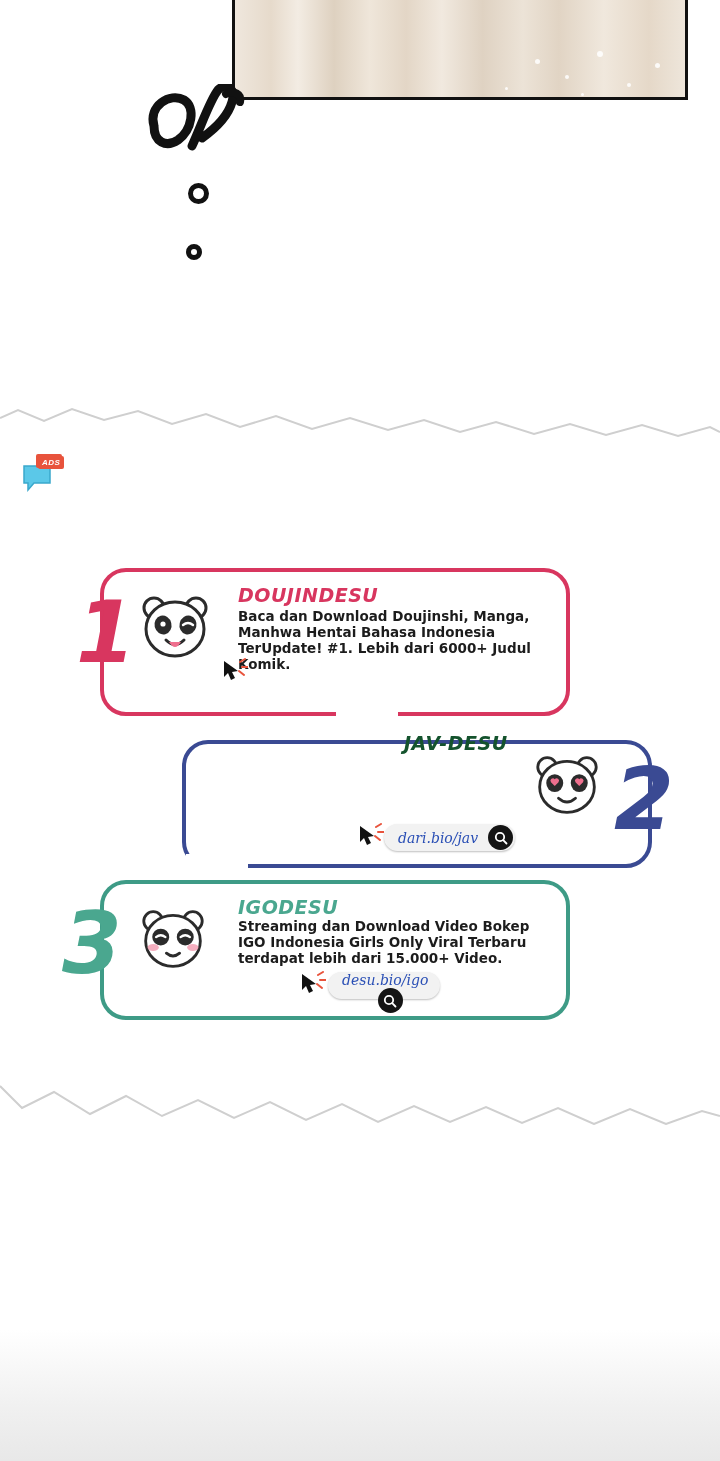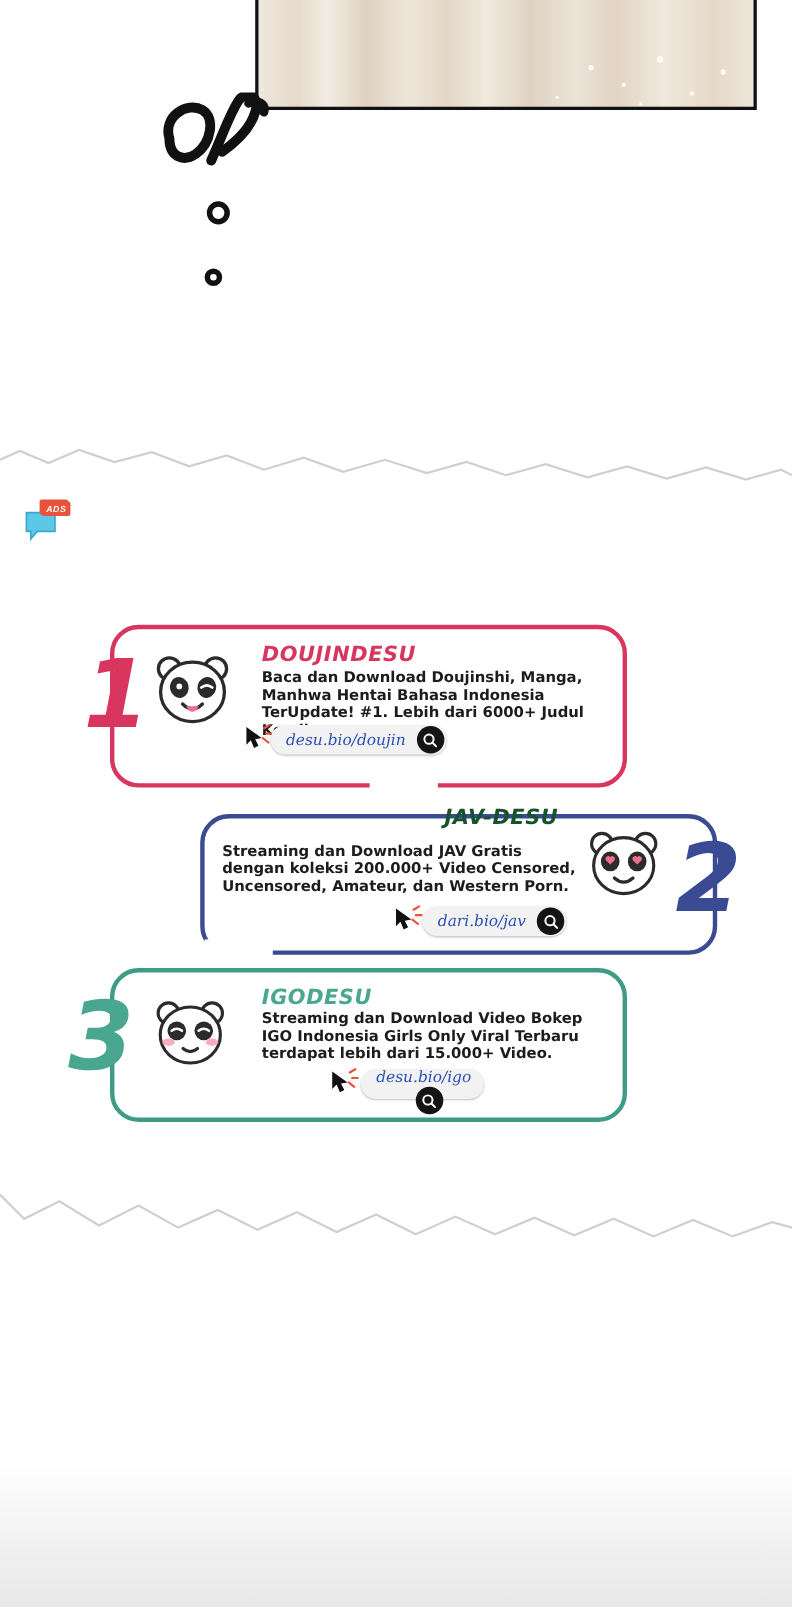--- a/index.html
+++ b/index.html
@@ -299,47 +299,37 @@
       <path d="M29,50 q6,10 12,0 z" fill="#ef6f8e"></path>
     </svg>
 
     <div class="brand brand-1">DOUJINDESU</div>
     <div class="desc desc-1">Baca dan Download Doujinshi, Manga, Manhwa Hentai Bahasa Indonesia TerUpdate! #1. Lebih dari 6000+ Judul Komik.</div>
 
     <svg class="cursor-ico cursor-1" viewBox="0 0 30 26">
       <path d="M6,3 L6,19 L10,15 L13,22 L17,20 L14,14 L20,13 Z" fill="#111"></path>
       <path d="M22,4 l5,-3 M24,9 l6,0 M21,13 l5,4" stroke="#e8533c" stroke-width="2" stroke-linecap="round"></path>
     </svg>
-    <div class="pill pill-1">
-      <span class="url">desu.bio/doujin</span>
-      <span class="magnifier">
-        <svg width="14" height="14" viewBox="0 0 14 14">
-          <circle cx="6" cy="6" r="4.2" fill="none" stroke="#fff" stroke-width="1.8"></circle>
-          <path d="M9.2,9.2 L12.5,12.5" stroke="#fff" stroke-width="1.8" stroke-linecap="round"></path>
-        </svg>
-      </span>
-    </div>
 
     <div class="card card-2"></div>
     <div class="notch" style="left:186px; top:346px; width:62px; height:42px;"></div>
     <div class="big-num num-2">2</div>
 
     <svg class="panda panda-2" width="66" height="66" viewBox="0 0 70 70">
       <ellipse cx="14" cy="16" rx="10" ry="10" fill="#fff" stroke="#2b2b2b" stroke-width="3"></ellipse>
       <ellipse cx="56" cy="16" rx="10" ry="10" fill="#fff" stroke="#2b2b2b" stroke-width="3"></ellipse>
       <ellipse cx="35" cy="37" rx="29" ry="27" fill="#fff" stroke="#2b2b2b" stroke-width="3"></ellipse>
       <ellipse cx="22" cy="33" rx="9" ry="9.5" fill="#2b2b2b"></ellipse>
       <ellipse cx="48" cy="33" rx="9" ry="9.5" fill="#2b2b2b"></ellipse>
       <path d="M22,36 l-4,-4 a2.4,2.4 0 1,1 4,-3 a2.4,2.4 0 1,1 4,3 z" fill="#ef6f8e"></path>
       <path d="M48,36 l-4,-4 a2.4,2.4 0 1,1 4,-3 a2.4,2.4 0 1,1 4,3 z" fill="#ef6f8e"></path>
       <path d="M26,49 q9,8 18,0" fill="none" stroke="#2b2b2b" stroke-width="3" stroke-linecap="round"></path>
     </svg>
 
     <div class="brand brand-2">JAV-DESU</div>
-    <div class="desc desc-2">Streaming dan Download JAV Gratis dengan koleksi 200.000+ Video Censored, Uncensored, Amateur, dan Western Porn.</div>
 
     <svg class="cursor-ico cursor-2" viewBox="0 0 30 26">
       <path d="M6,3 L6,19 L10,15 L13,22 L17,20 L14,14 L20,13 Z" fill="#111"></path>
       <path d="M22,4 l5,-3 M24,9 l6,0 M21,13 l5,4" stroke="#e8533c" stroke-width="2" stroke-linecap="round"></path>
     </svg>
     <div class="pill pill-2">
       <span class="url">dari.bio/jav</span>
       <span class="magnifier">
         <svg width="14" height="14" viewBox="0 0 14 14">
           <circle cx="6" cy="6" r="4.2" fill="none" stroke="#fff" stroke-width="1.8"></circle>

